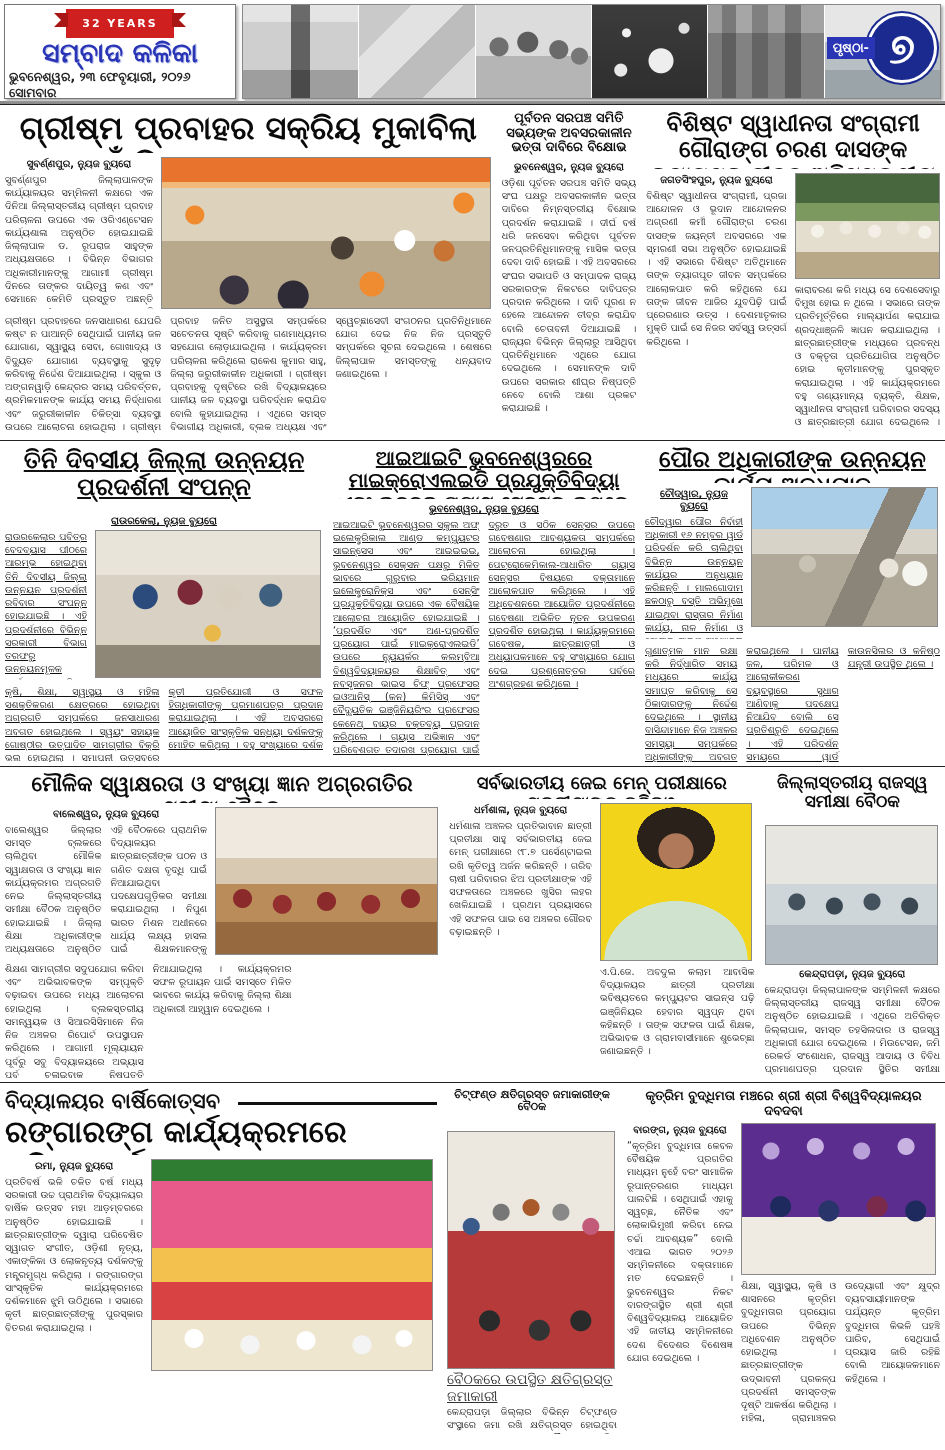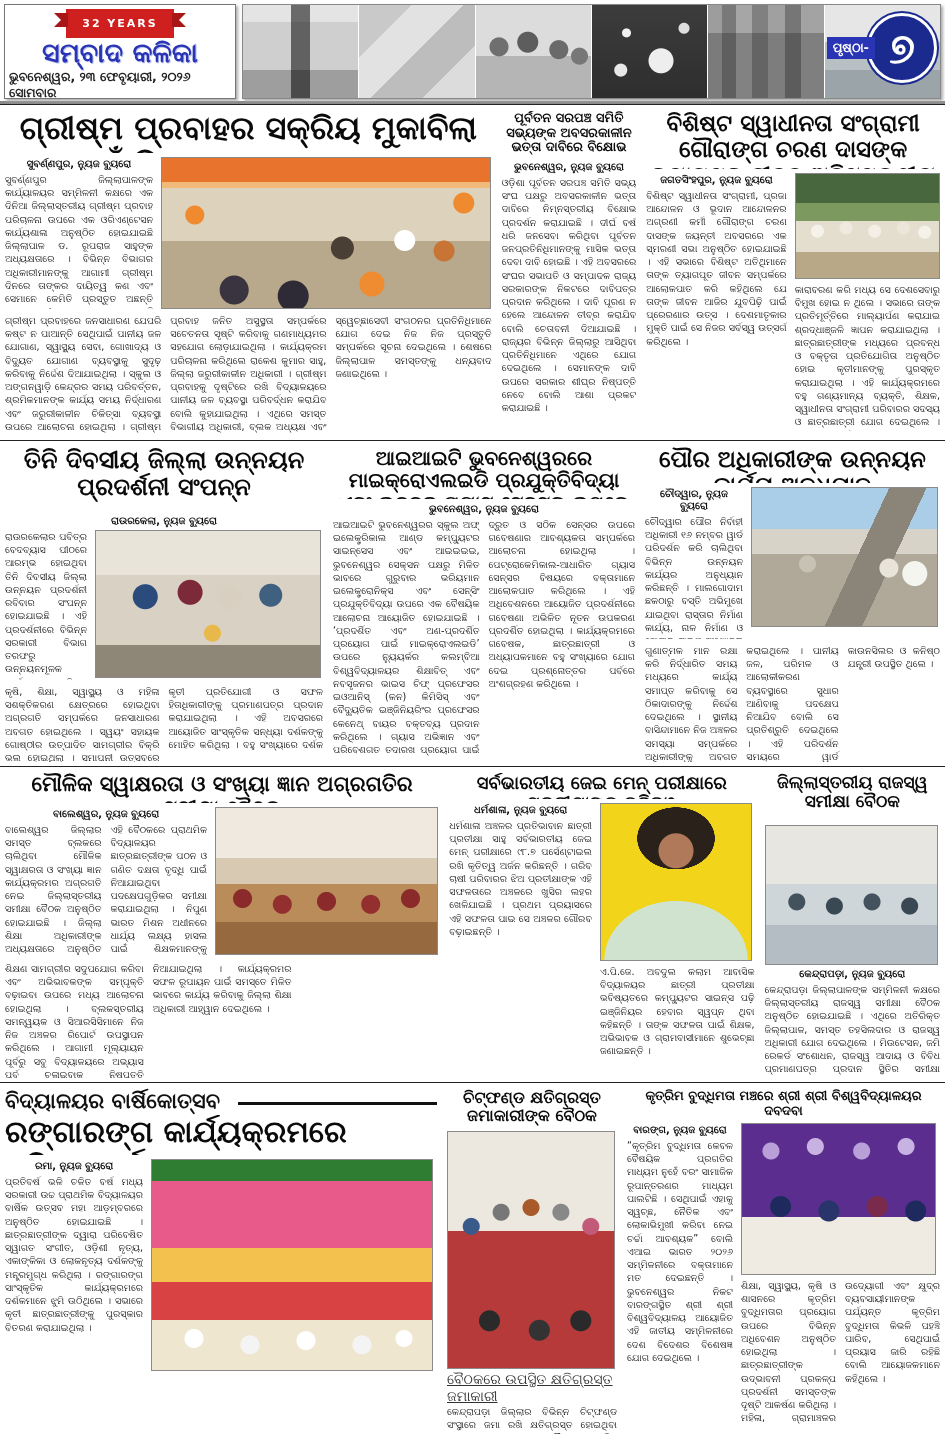--- a/index.html
+++ b/index.html
@@ -119,21 +119,21 @@
   .kicker-dash{flex:1;border-top:3px solid #111;margin-top:4px;}
   .hl-i{font-size:30px;text-align:left;}
   .ph-i{width:282px;height:212px;background-image:
     radial-gradient(circle at 15% 85%,#fff 0 9px,transparent 10px),
     radial-gradient(circle at 35% 88%,#f4f4f4 0 9px,transparent 10px),
     radial-gradient(circle at 55% 86%,#fff 0 9px,transparent 10px),
     radial-gradient(circle at 75% 88%,#f4f4f4 0 9px,transparent 10px),
     radial-gradient(circle at 90% 85%,#fff 0 8px,transparent 9px),
     linear-gradient(180deg,#2e7d32 0 10%,#e85a8a 10% 42%,#f2c14e 42% 58%,#d84242 58% 76%,#efe6d0 76% 100%);}
   .art-chitfund{width:170px;}
-  .hl-j{font-size:16px;}
+  .hl-j{font-size:11px;}
   .ph-j{width:168px;height:238px;background-image:
     radial-gradient(circle at 14% 40%,#3a5a8a 0 8px,transparent 9px),
     radial-gradient(circle at 32% 34%,#777 0 8px,transparent 9px),
     radial-gradient(circle at 50% 32%,#a85a2a 0 8px,transparent 9px),
     radial-gradient(circle at 68% 34%,#888 0 8px,transparent 9px),
     radial-gradient(circle at 86% 40%,#c25a7a 0 8px,transparent 9px),
     radial-gradient(circle at 25% 80%,#2a2a2a 0 10px,transparent 11px),
     radial-gradient(circle at 55% 84%,#333 0 10px,transparent 11px),
     radial-gradient(circle at 80% 80%,#2a2a2a 0 10px,transparent 11px),
     linear-gradient(180deg,#ece8df 0 42%,#b73a3a 42% 100%);}
@@ -204,21 +204,21 @@
           <div class="body-text" style="height:244px;">ବିଶିଷ୍ଟ ସ୍ୱାଧୀନତା ସଂଗ୍ରାମୀ, ପ୍ରଜା ଆନ୍ଦୋଳନ ଓ ଭୂଦାନ ଆନ୍ଦୋଳନର ଅଗ୍ରଣୀ କର୍ମୀ ଗୌରାଙ୍ଗ ଚରଣ ଦାସଙ୍କ ଜୟନ୍ତୀ ଅବସରରେ ଏକ ସ୍ମରଣୀ ସଭା ଅନୁଷ୍ଠିତ ହୋଇଯାଇଛି । ଏହି ସଭାରେ ବିଶିଷ୍ଟ ଅତିଥିମାନେ ତାଙ୍କ ତ୍ୟାଗପୂତ ଜୀବନ ସମ୍ପର୍କରେ ଆଲୋକପାତ କରି କହିଥିଲେ ଯେ ତାଙ୍କ ଜୀବନ ଆଜିର ଯୁବପିଢ଼ି ପାଇଁ ପ୍ରେରଣାର ଉତ୍ସ । ଦେଶମାତୃକାର ମୁକ୍ତି ପାଇଁ ସେ ନିଜର ସର୍ବସ୍ୱ ଉତ୍ସର୍ଗ କରିଥିଲେ ।</div>
         </div>
         <div style="width:147px;">
           <div class="photo ph-b"></div>
           <div class="body-text" style="height:148px;margin-top:4px;">କାରାବରଣ କରି ମଧ୍ୟ ସେ ଦେଶସେବାରୁ ବିମୁଖ ହୋଇ ନ ଥିଲେ । ସଭାରେ ତାଙ୍କ ପ୍ରତିମୂର୍ତ୍ତିରେ ମାଲ୍ୟାର୍ପଣ କରାଯାଇ ଶ୍ରଦ୍ଧାଞ୍ଜଳି ଜ୍ଞାପନ କରାଯାଇଥିଲା । ଛାତ୍ରଛାତ୍ରୀଙ୍କ ମଧ୍ୟରେ ପ୍ରବନ୍ଧ ଓ ବକ୍ତୃତା ପ୍ରତିଯୋଗିତା ଅନୁଷ୍ଠିତ ହୋଇ କୃତୀମାନଙ୍କୁ ପୁରସ୍କୃତ କରାଯାଇଥିଲା । ଏହି କାର୍ଯ୍ୟକ୍ରମରେ ବହୁ ଗଣ୍ୟମାନ୍ୟ ବ୍ୟକ୍ତି, ଶିକ୍ଷକ, ସ୍ୱାଧୀନତା ସଂଗ୍ରାମୀ ପରିବାରର ସଦସ୍ୟ ଓ ଛାତ୍ରଛାତ୍ରୀ ଯୋଗ ଦେଇଥିଲେ । ତାଙ୍କ ଆଦର୍ଶକୁ ଅନୁସରଣ କରିବାକୁ ବକ୍ତାମାନେ ଯୁବପିଢ଼ିଙ୍କୁ ଆହ୍ୱାନ ଦେଇଥିଲେ ।</div>
         </div>
       </div>
     </div>
   </div>
 
-  <div class="row" style="height:326px;">
+  <div class="row" style="height:326px;text-decoration:underline;">
 
     <div class="art art-exhibition">
       <div class="hl hl-c h-clip" style="height:64px;">ତିନି ଦିବସୀୟ ଜିଲ୍ଲା ଉନ୍ନୟନ ପ୍ରଦର୍ଶନୀ ସଂପନ୍ନ</div>
       <div class="byline">ରାଉରକେଲା, ନ୍ୟୁଜ ବ୍ୟୁରୋ</div>
       <div class="flexrow">
         <div class="body-text" style="width:82px;height:150px;">ରାଉରକେଲାର ପବିତ୍ର ବେଦବ୍ୟାସ ପୀଠରେ ଆରମ୍ଭ ହୋଇଥିବା ତିନି ଦିବସୀୟ ଜିଲ୍ଲା ଉନ୍ନୟନ ପ୍ରଦର୍ଶନୀ ରବିବାର ସଂପନ୍ନ ହୋଇଯାଇଛି । ଏହି ପ୍ରଦର୍ଶନୀରେ ବିଭିନ୍ନ ସରକାରୀ ବିଭାଗ ତରଫରୁ ଉନ୍ନୟନମୂଳକ କାର୍ଯ୍ୟର ଚିତ୍ର ପ୍ରଦର୍ଶିତ ହୋଇଥିଲା ।</div>
         <div class="photo ph-c"></div>
       </div>
       <div class="body-text cols2" style="height:92px;margin-top:5px;">କୃଷି, ଶିକ୍ଷା, ସ୍ୱାସ୍ଥ୍ୟ ଓ ମହିଳା ସଶକ୍ତିକରଣ କ୍ଷେତ୍ରରେ ହୋଇଥିବା ଅଗ୍ରଗତି ସମ୍ପର୍କରେ ଜନସାଧାରଣ ଅବଗତ ହୋଇଥିଲେ । ସ୍ୱୟଂ ସହାୟକ ଗୋଷ୍ଠୀର ଉତ୍ପାଦିତ ସାମଗ୍ରୀର ବିକ୍ରି ଭଲ ହୋଇଥିଲା । ସମାପନୀ ଉତ୍ସବରେ କୃତୀ ପ୍ରତିଯୋଗୀ ଓ ସଫଳ ହିତାଧିକାରୀଙ୍କୁ ପ୍ରମାଣପତ୍ର ପ୍ରଦାନ କରାଯାଇଥିଲା । ଏହି ଅବସରରେ ଆୟୋଜିତ ସାଂସ୍କୃତିକ ସନ୍ଧ୍ୟା ଦର୍ଶକଙ୍କୁ ମୋହିତ କରିଥିଲା । ବହୁ ସଂଖ୍ୟାରେ ଦର୍ଶକ ପ୍ରଦର୍ଶନୀ ପରିଦର୍ଶନ କରି ଉପକୃତ ହୋଇଥିଲେ ।</div>
     </div>

